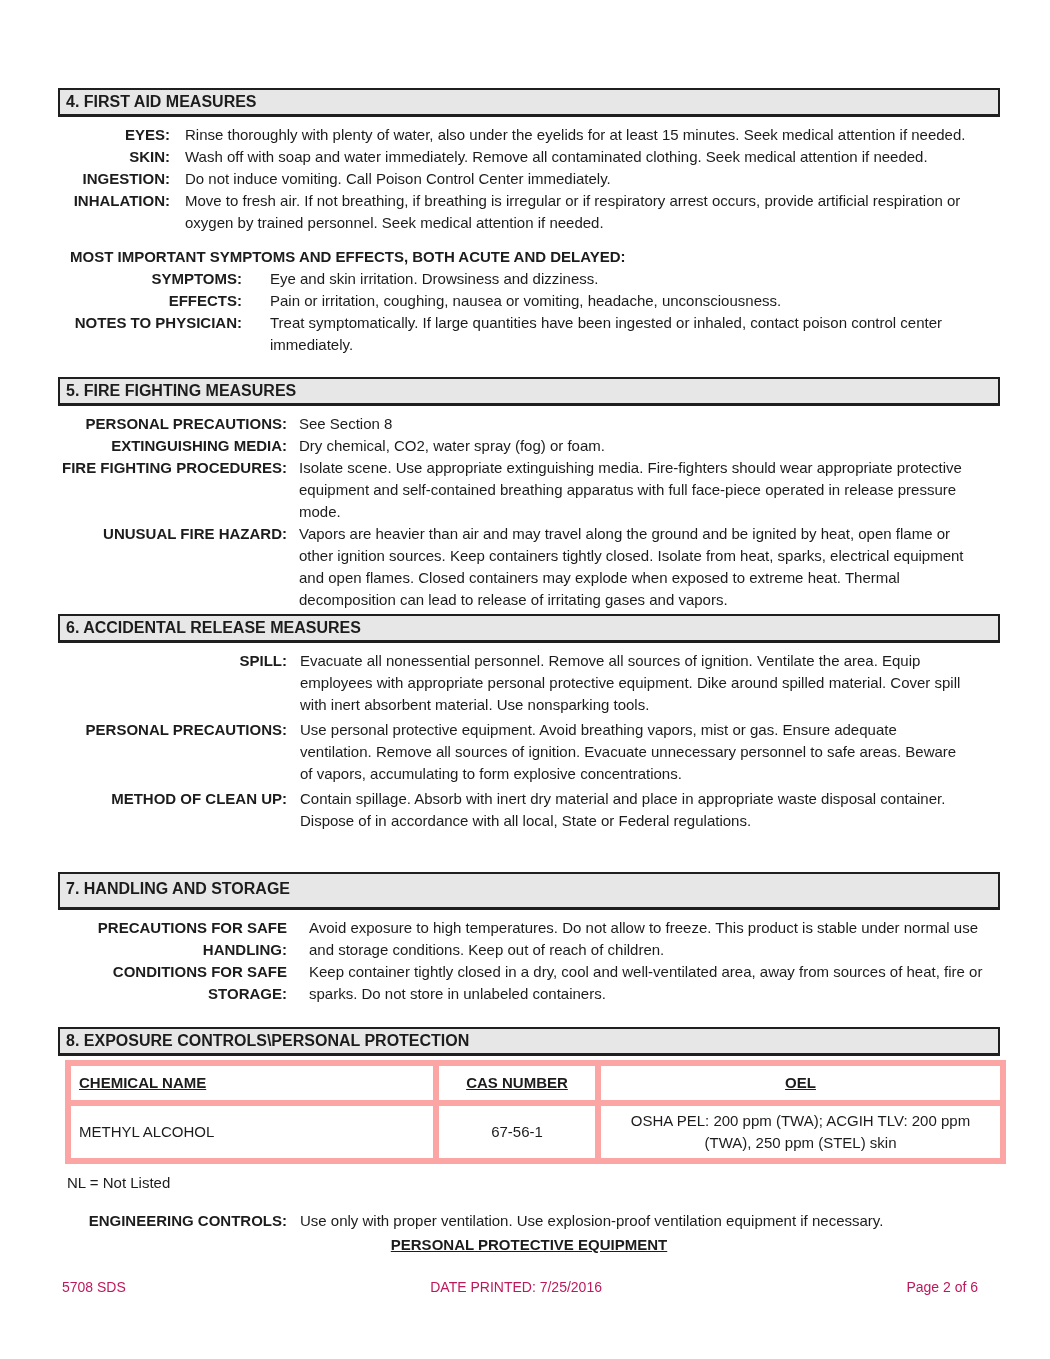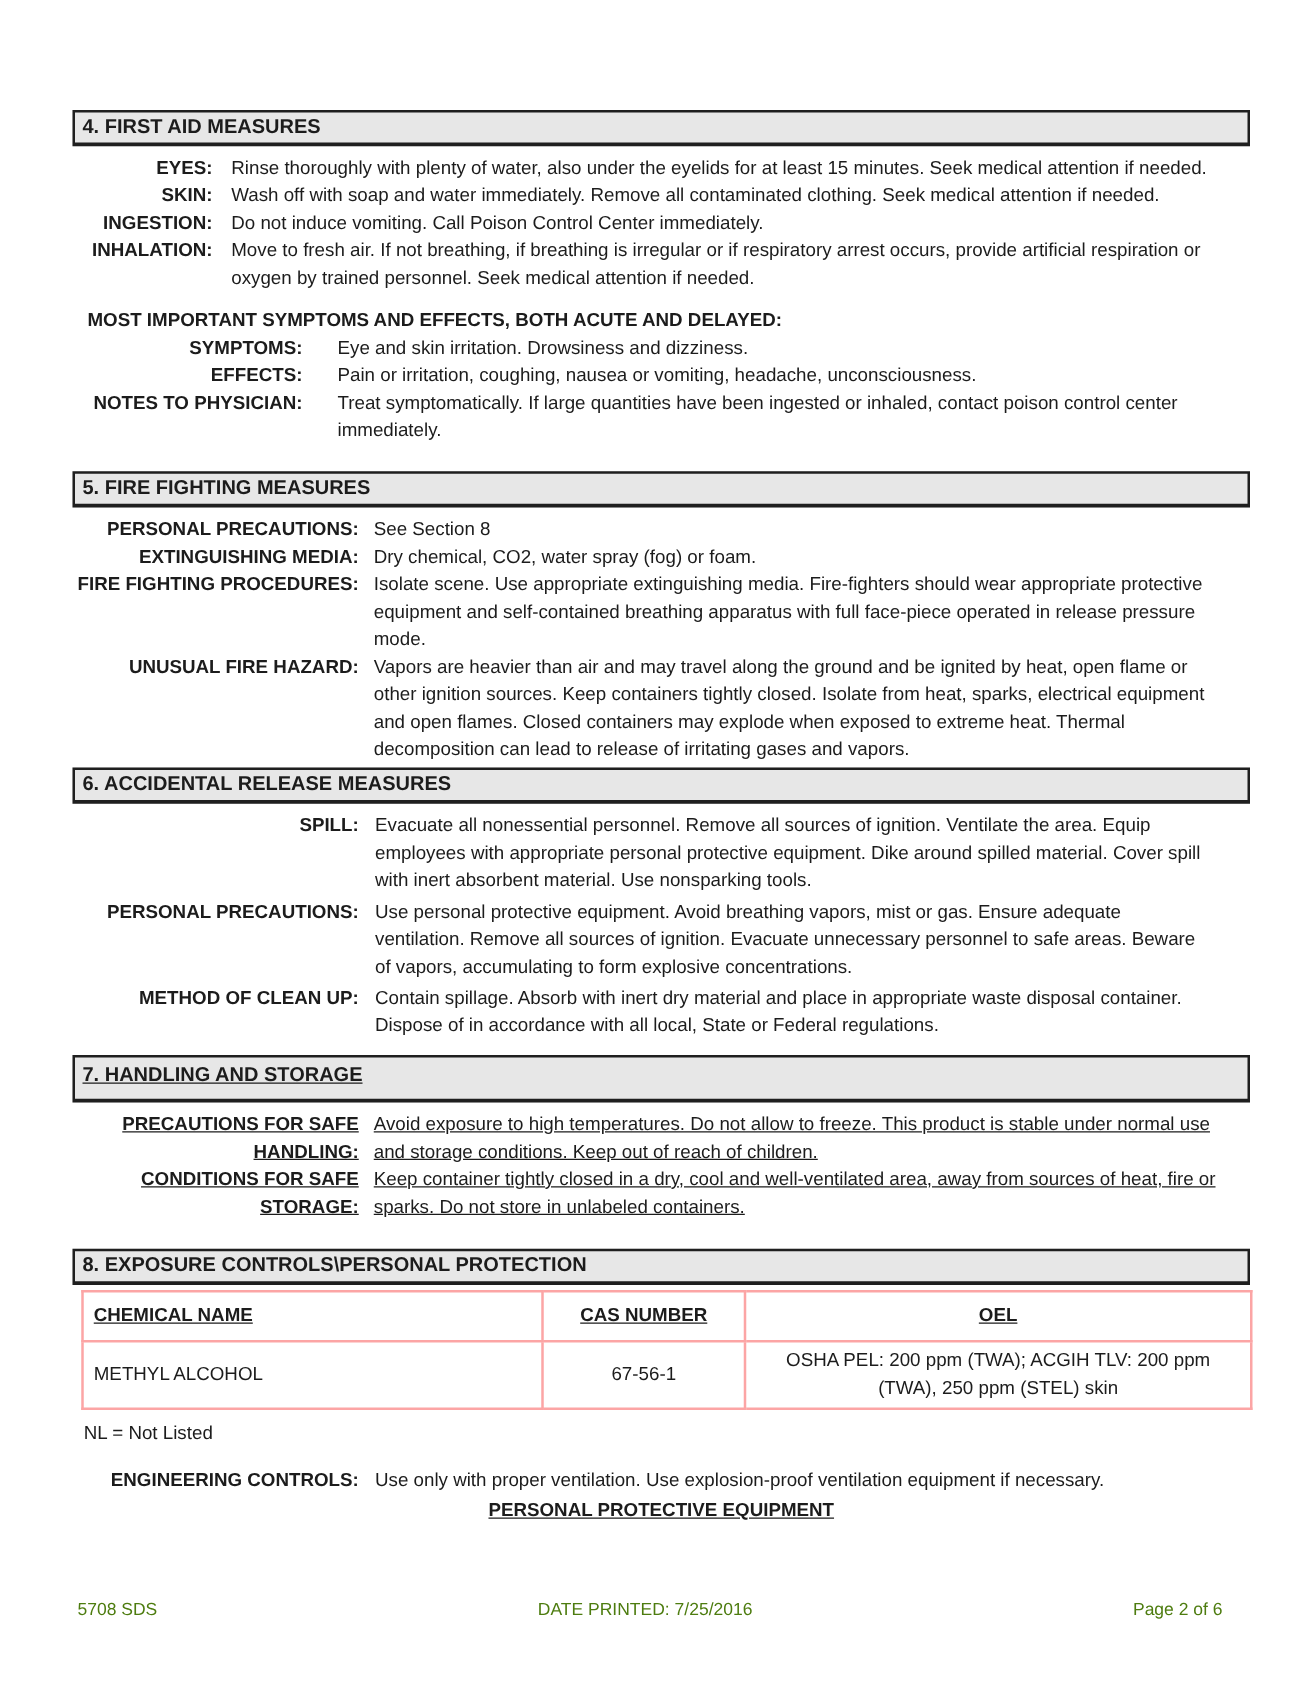--- a/index.html
+++ b/index.html
@@ -27,38 +27,38 @@
   .sec-header.tall{padding-top:5px;padding-bottom:8px;}
 
   .sec-body{margin-top:7px;}
   .lv{display:grid;}
   .lv .lab{font-weight:700;text-align:right;}
   .s4 .lv{grid-template-columns:112px 790px;column-gap:15px;}
   .symp .lv{grid-template-columns:184px 720px;column-gap:28px;}
   .s5 .lv{grid-template-columns:229px 668px;column-gap:12px;}
   .s6 .lv{grid-template-columns:229px 672px;column-gap:13px;}
   .s6 .lv + .lv{margin-top:3px;}
-  .s7 .lv{grid-template-columns:229px 681px;column-gap:12px;}
+  .s7 .lv{grid-template-columns:229px 681px;column-gap:22px;}
   .s8ec .lv{grid-template-columns:229px 660px;column-gap:13px;}
 
   .symp{margin-top:12px;}
   .symp-heading{font-weight:700;padding-left:12px;}
   .sec5{margin-top:21px;}
   .sec6{margin-top:3px;}
-  .sec7{margin-top:12px;text-decoration:underline;}
+  .sec7{margin-top:40px;}
   .sec8{margin-top:22px;}
 
   table.chem{
     border-collapse:collapse;
     margin:4px 0 0 7px;
     width:935px;
     table-layout:fixed;
   }
   table.chem th, table.chem td{
-    border:2px solid #fca5a5;
+    border:6px solid #fca5a5;
     font-size:15px;
     padding:4px 8px;
     box-sizing:border-box;
     background:#fff;
   }
   table.chem th{
     font-weight:700;
     text-decoration:underline;
     height:40px;
     text-align:center;
@@ -76,21 +76,21 @@
     text-decoration:underline;
   }
 
   .footer{
     position:absolute;
     left:62px;
     top:1276px;
     width:916px;
     display:flex;
     justify-content:space-between;
-    color:#4d7c0f;
+    color:#be185d;
     font-size:14px;
   }
 </style>
 </head>
 <body>
 
 <div class="page">
   <div class="content">
 
     <div class="sec-header">4. FIRST AID MEASURES</div>

